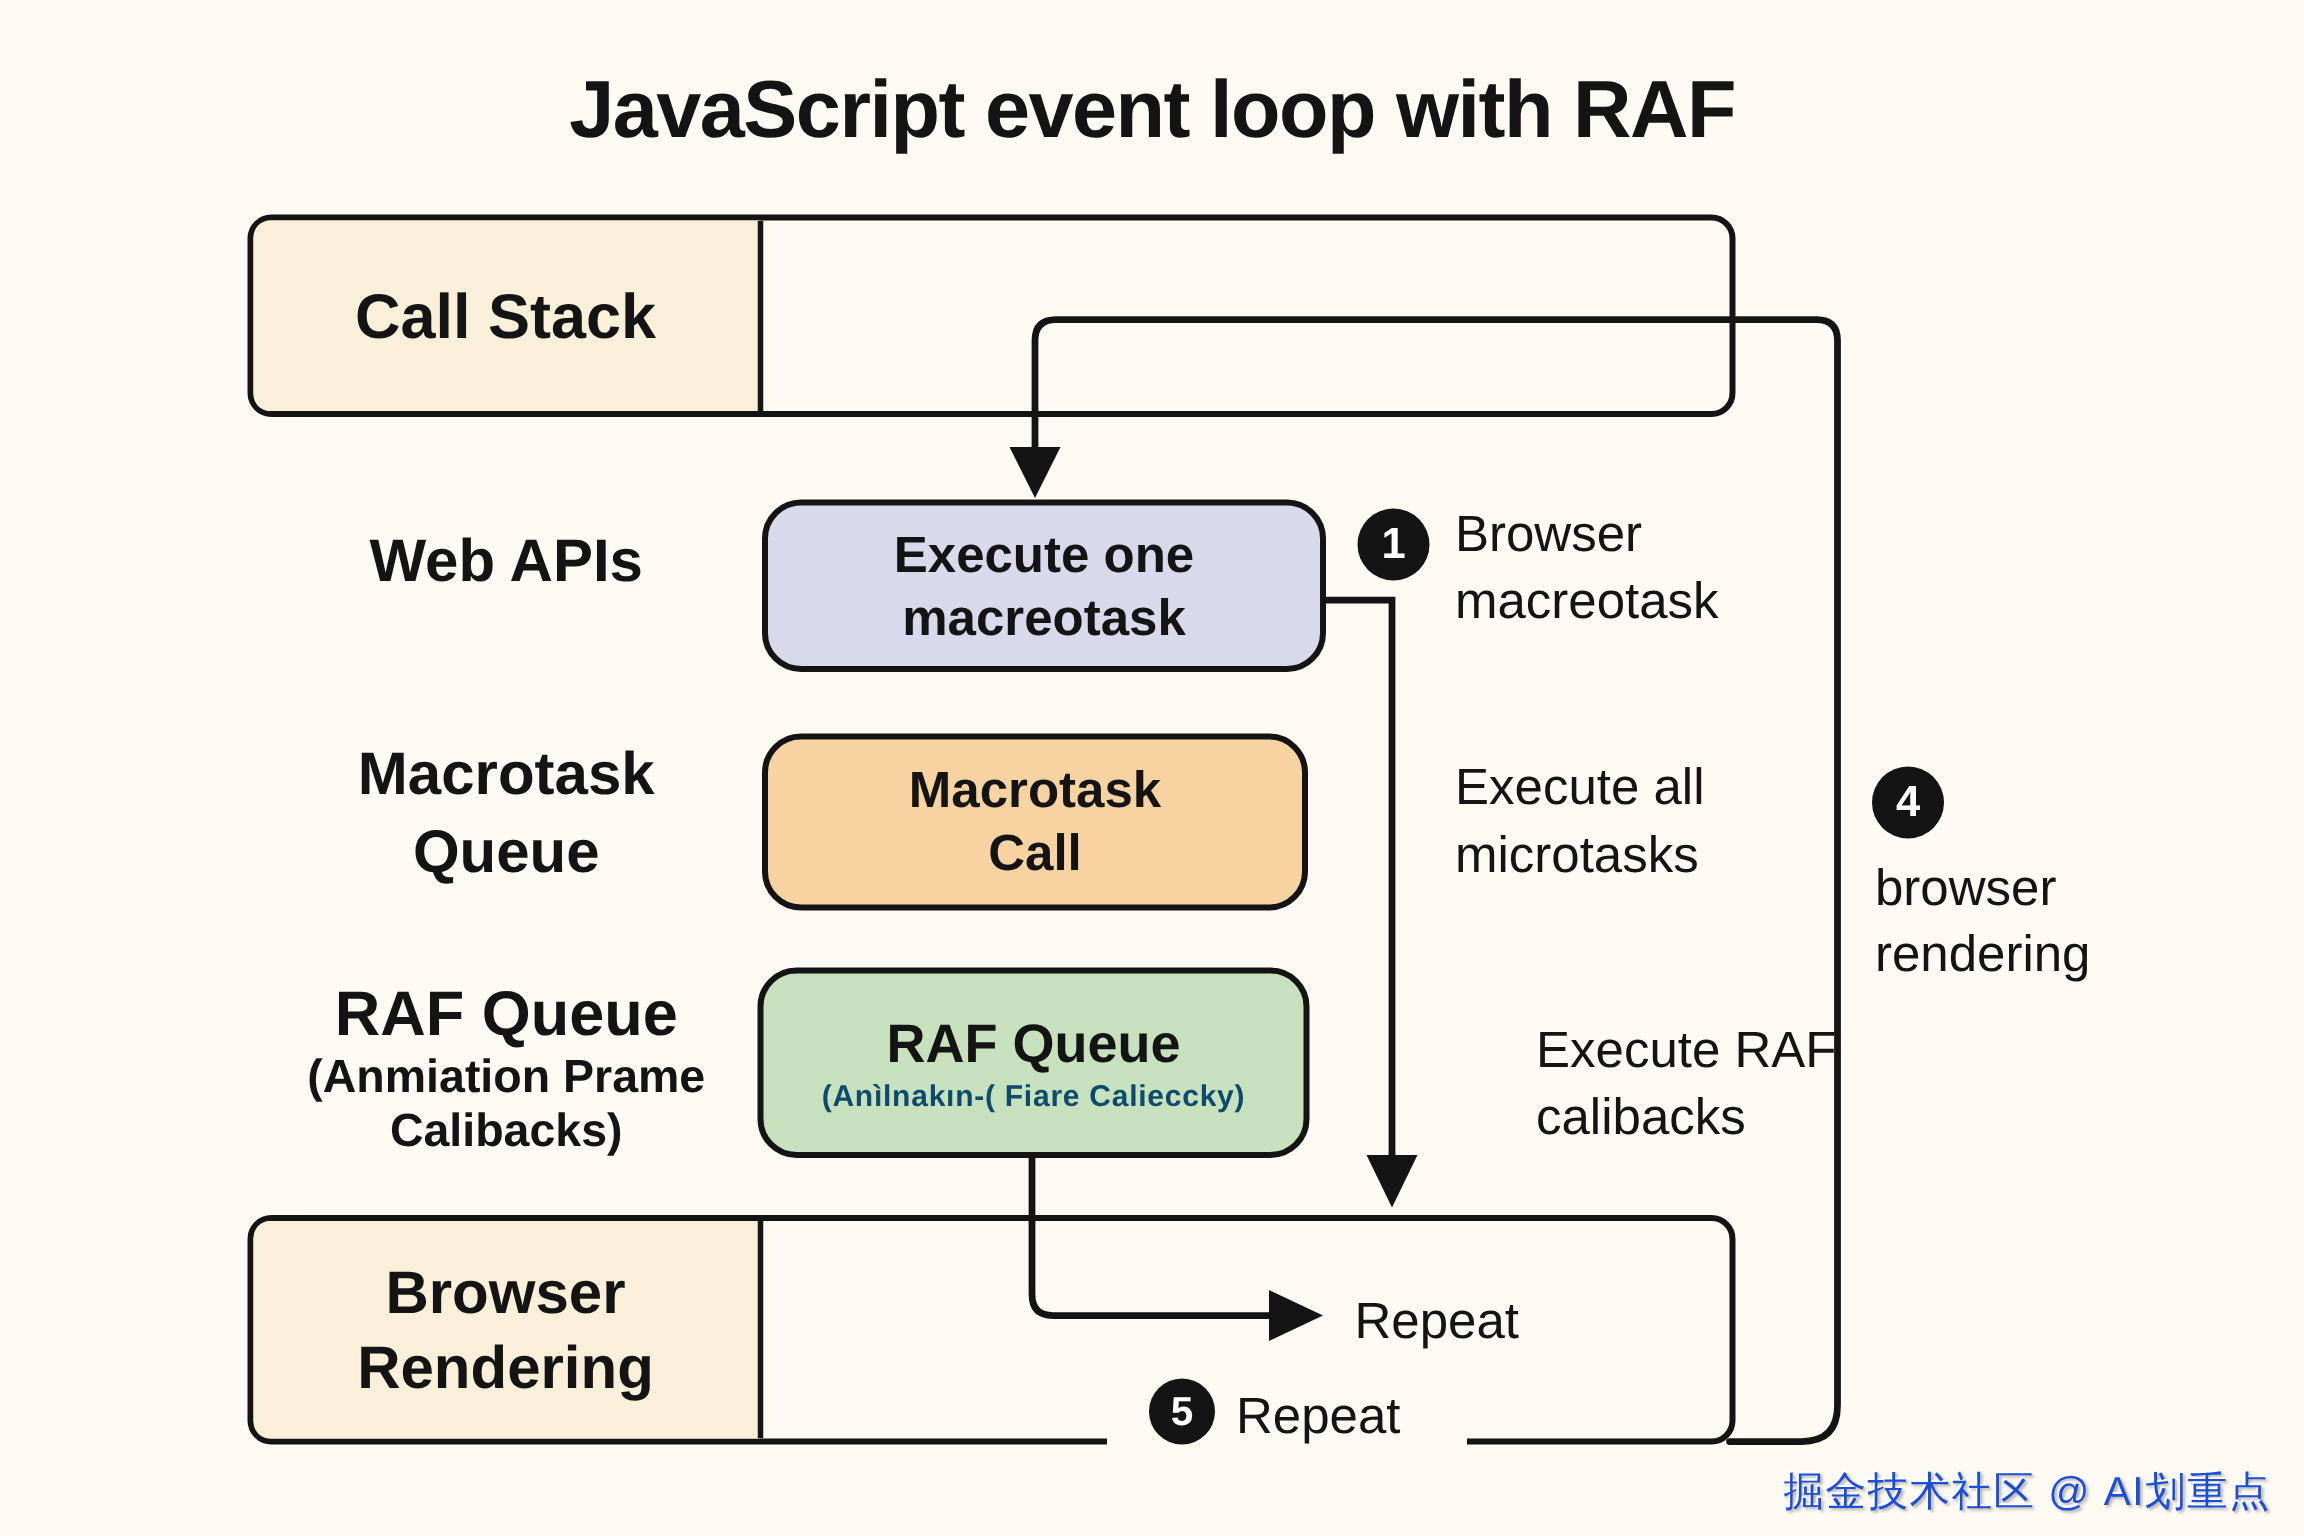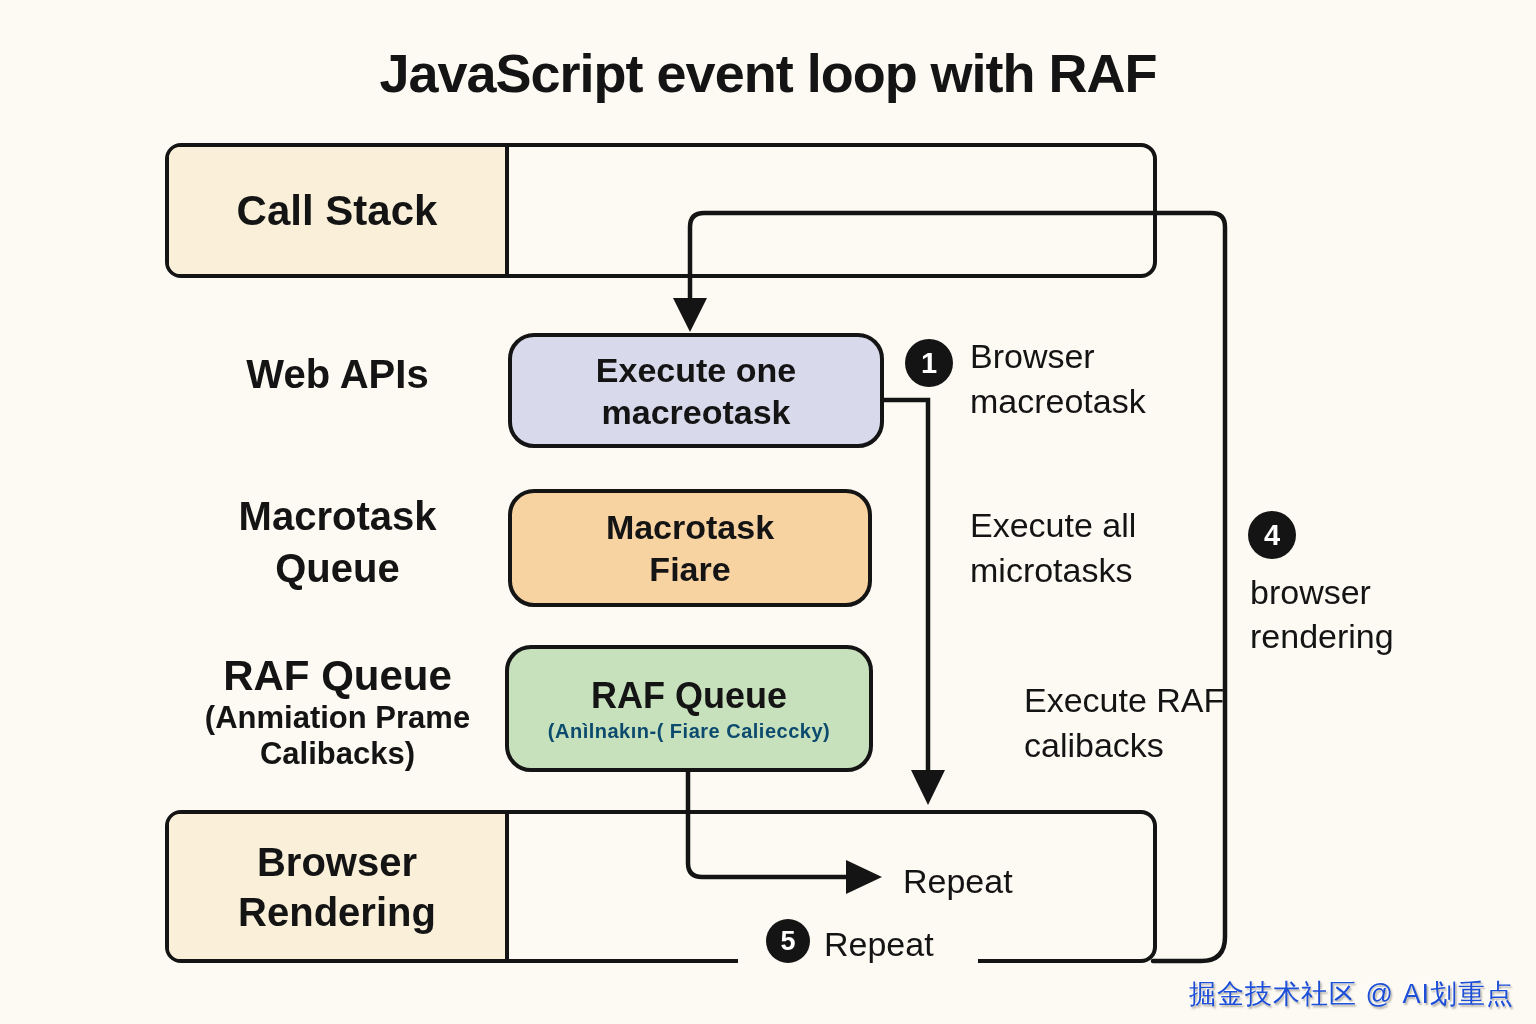--- a/index.html
+++ b/index.html
@@ -142,21 +142,21 @@
 
   <div id="border-gap-patch" class="abs"></div>
 
   <div id="execute-box" class="abs qbox">
     <span class="blk">Execute one</span>
     <span class="blk">macreotask</span>
   </div>
 
   <div id="macrotask-box" class="abs qbox">
     <span class="blk">Macrotask</span>
-    <span class="blk">Fiare</span>
+    <span class="blk">Call</span>
   </div>
 
   <div id="raf-box" class="abs qbox">
     <span class="raf-box-title">RAF Queue</span>
     <span class="raf-box-sub">(Anìlnakın-( Fiare Calieccky)</span>
   </div>
 
   <div id="web-apis-label" class="abs side-label">Web APIs</div>
 
   <div id="macrotask-label" class="abs side-label">

